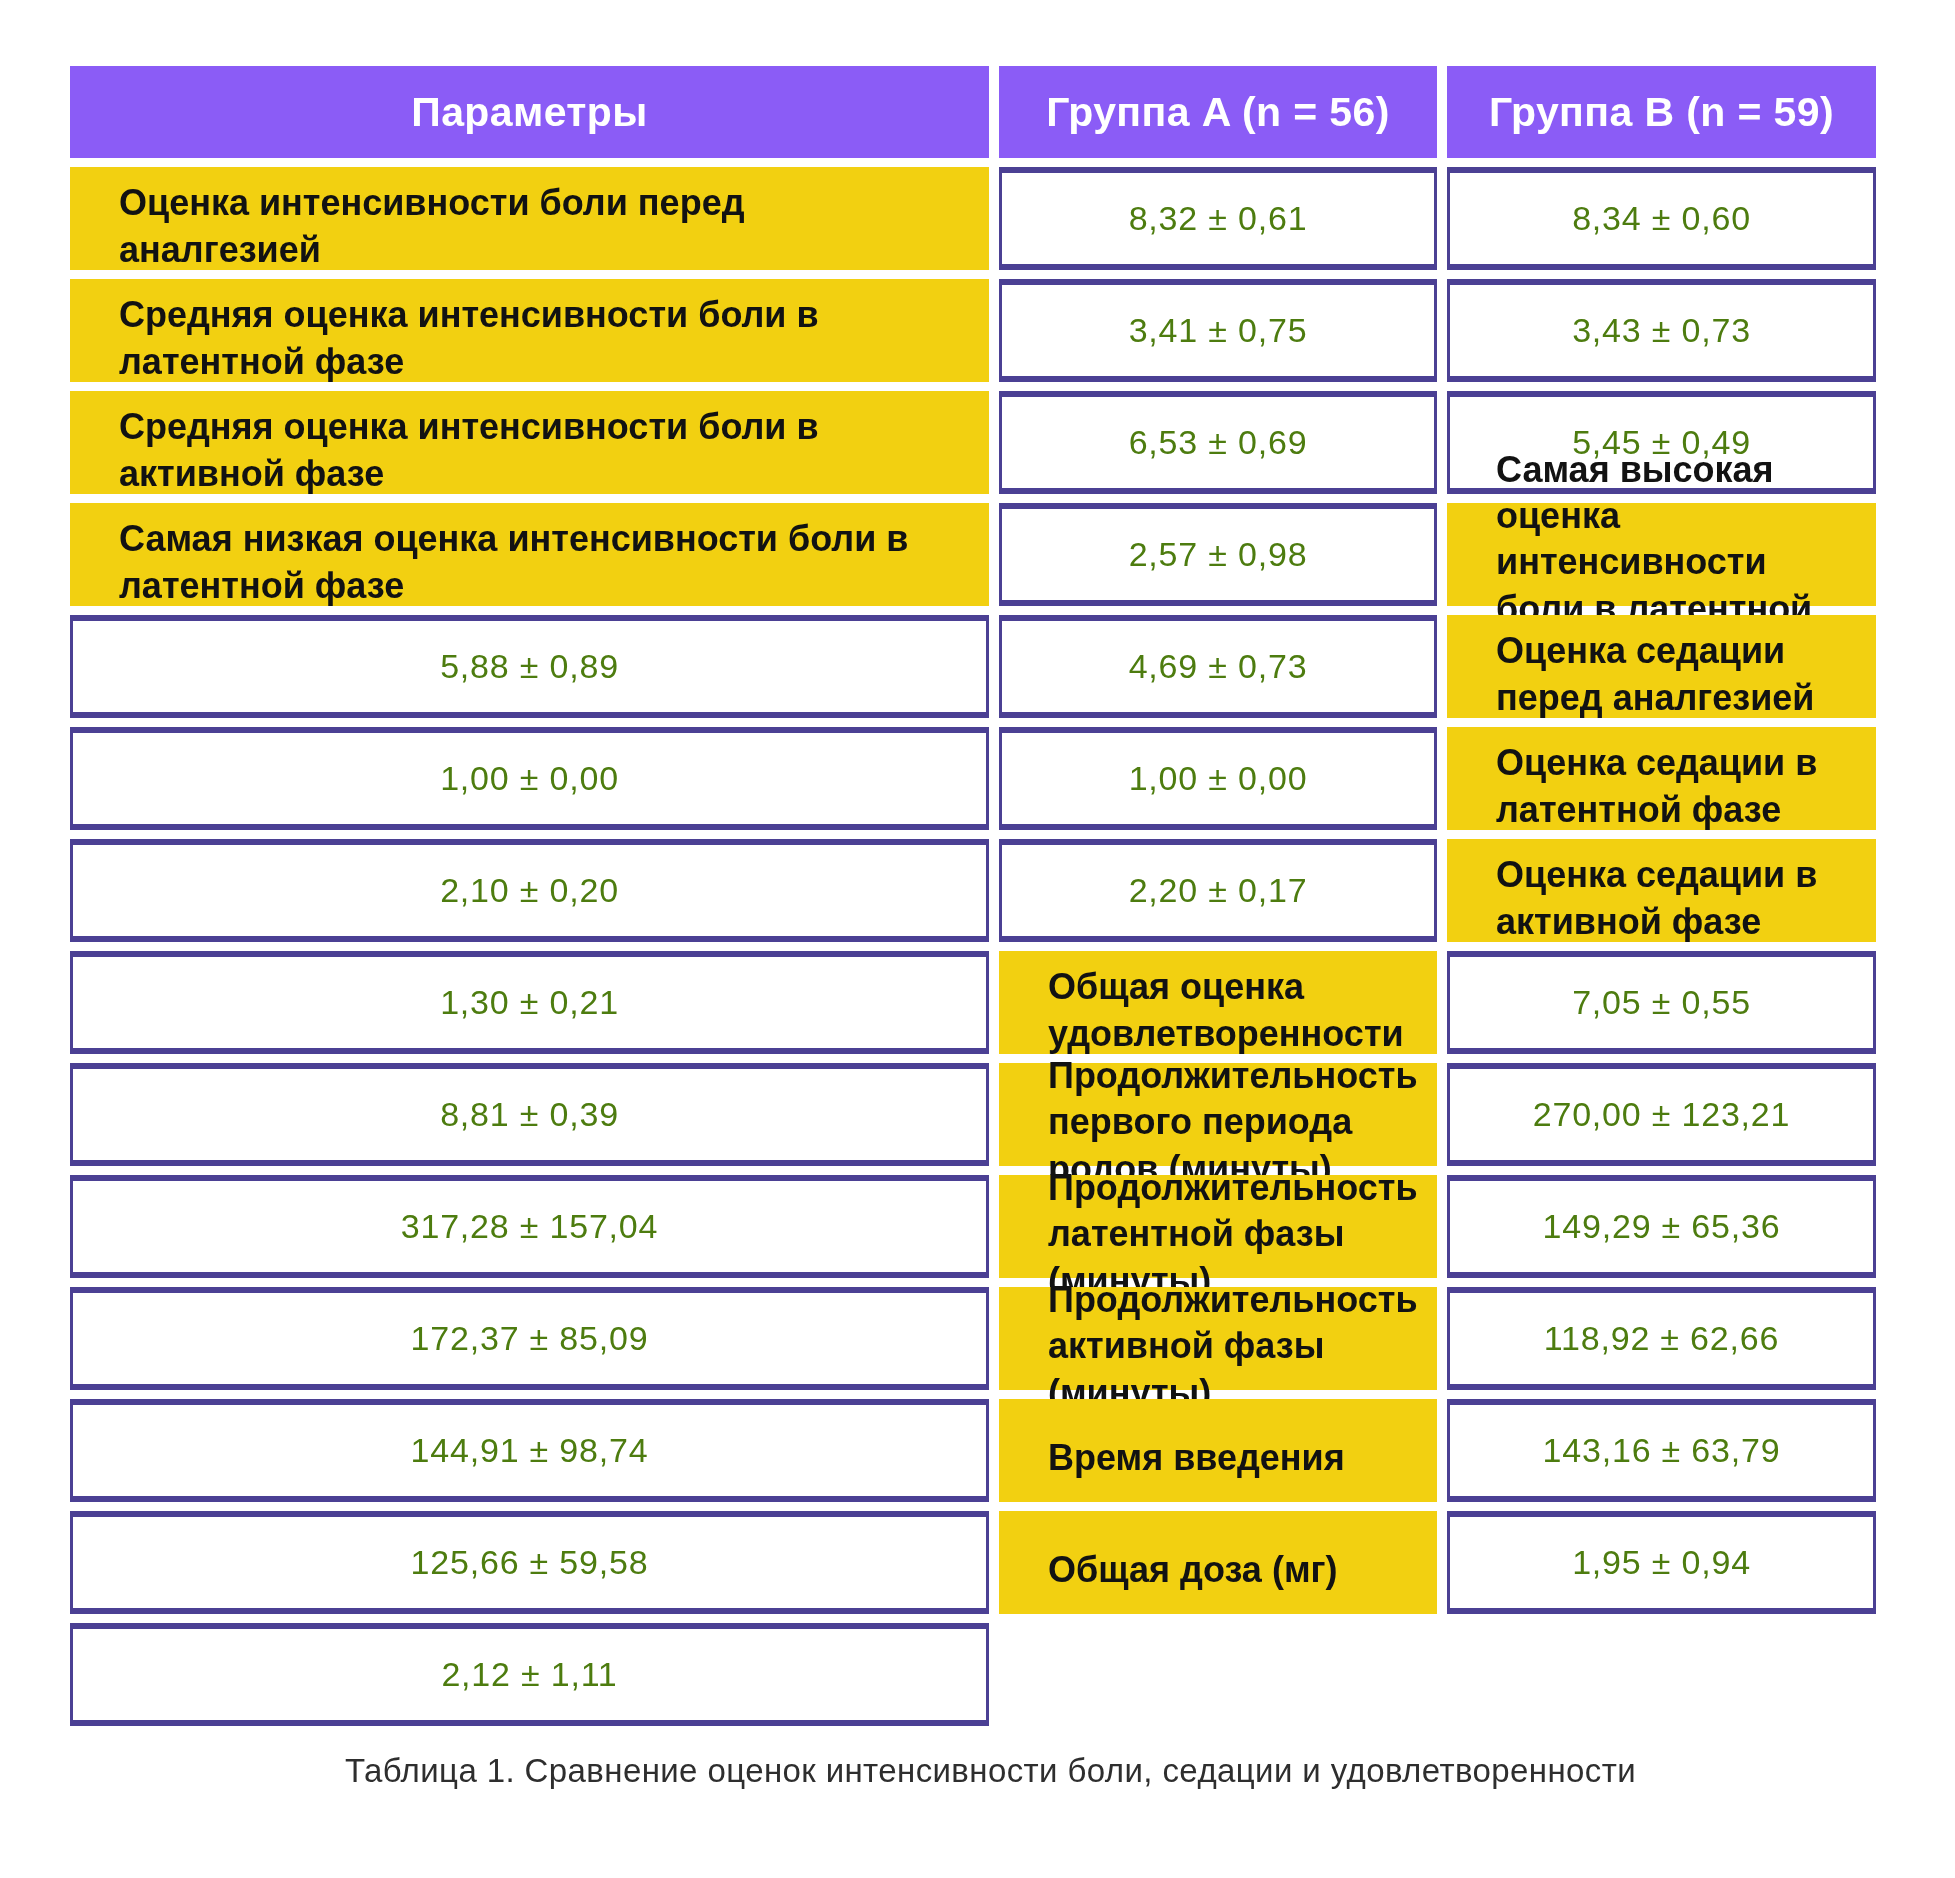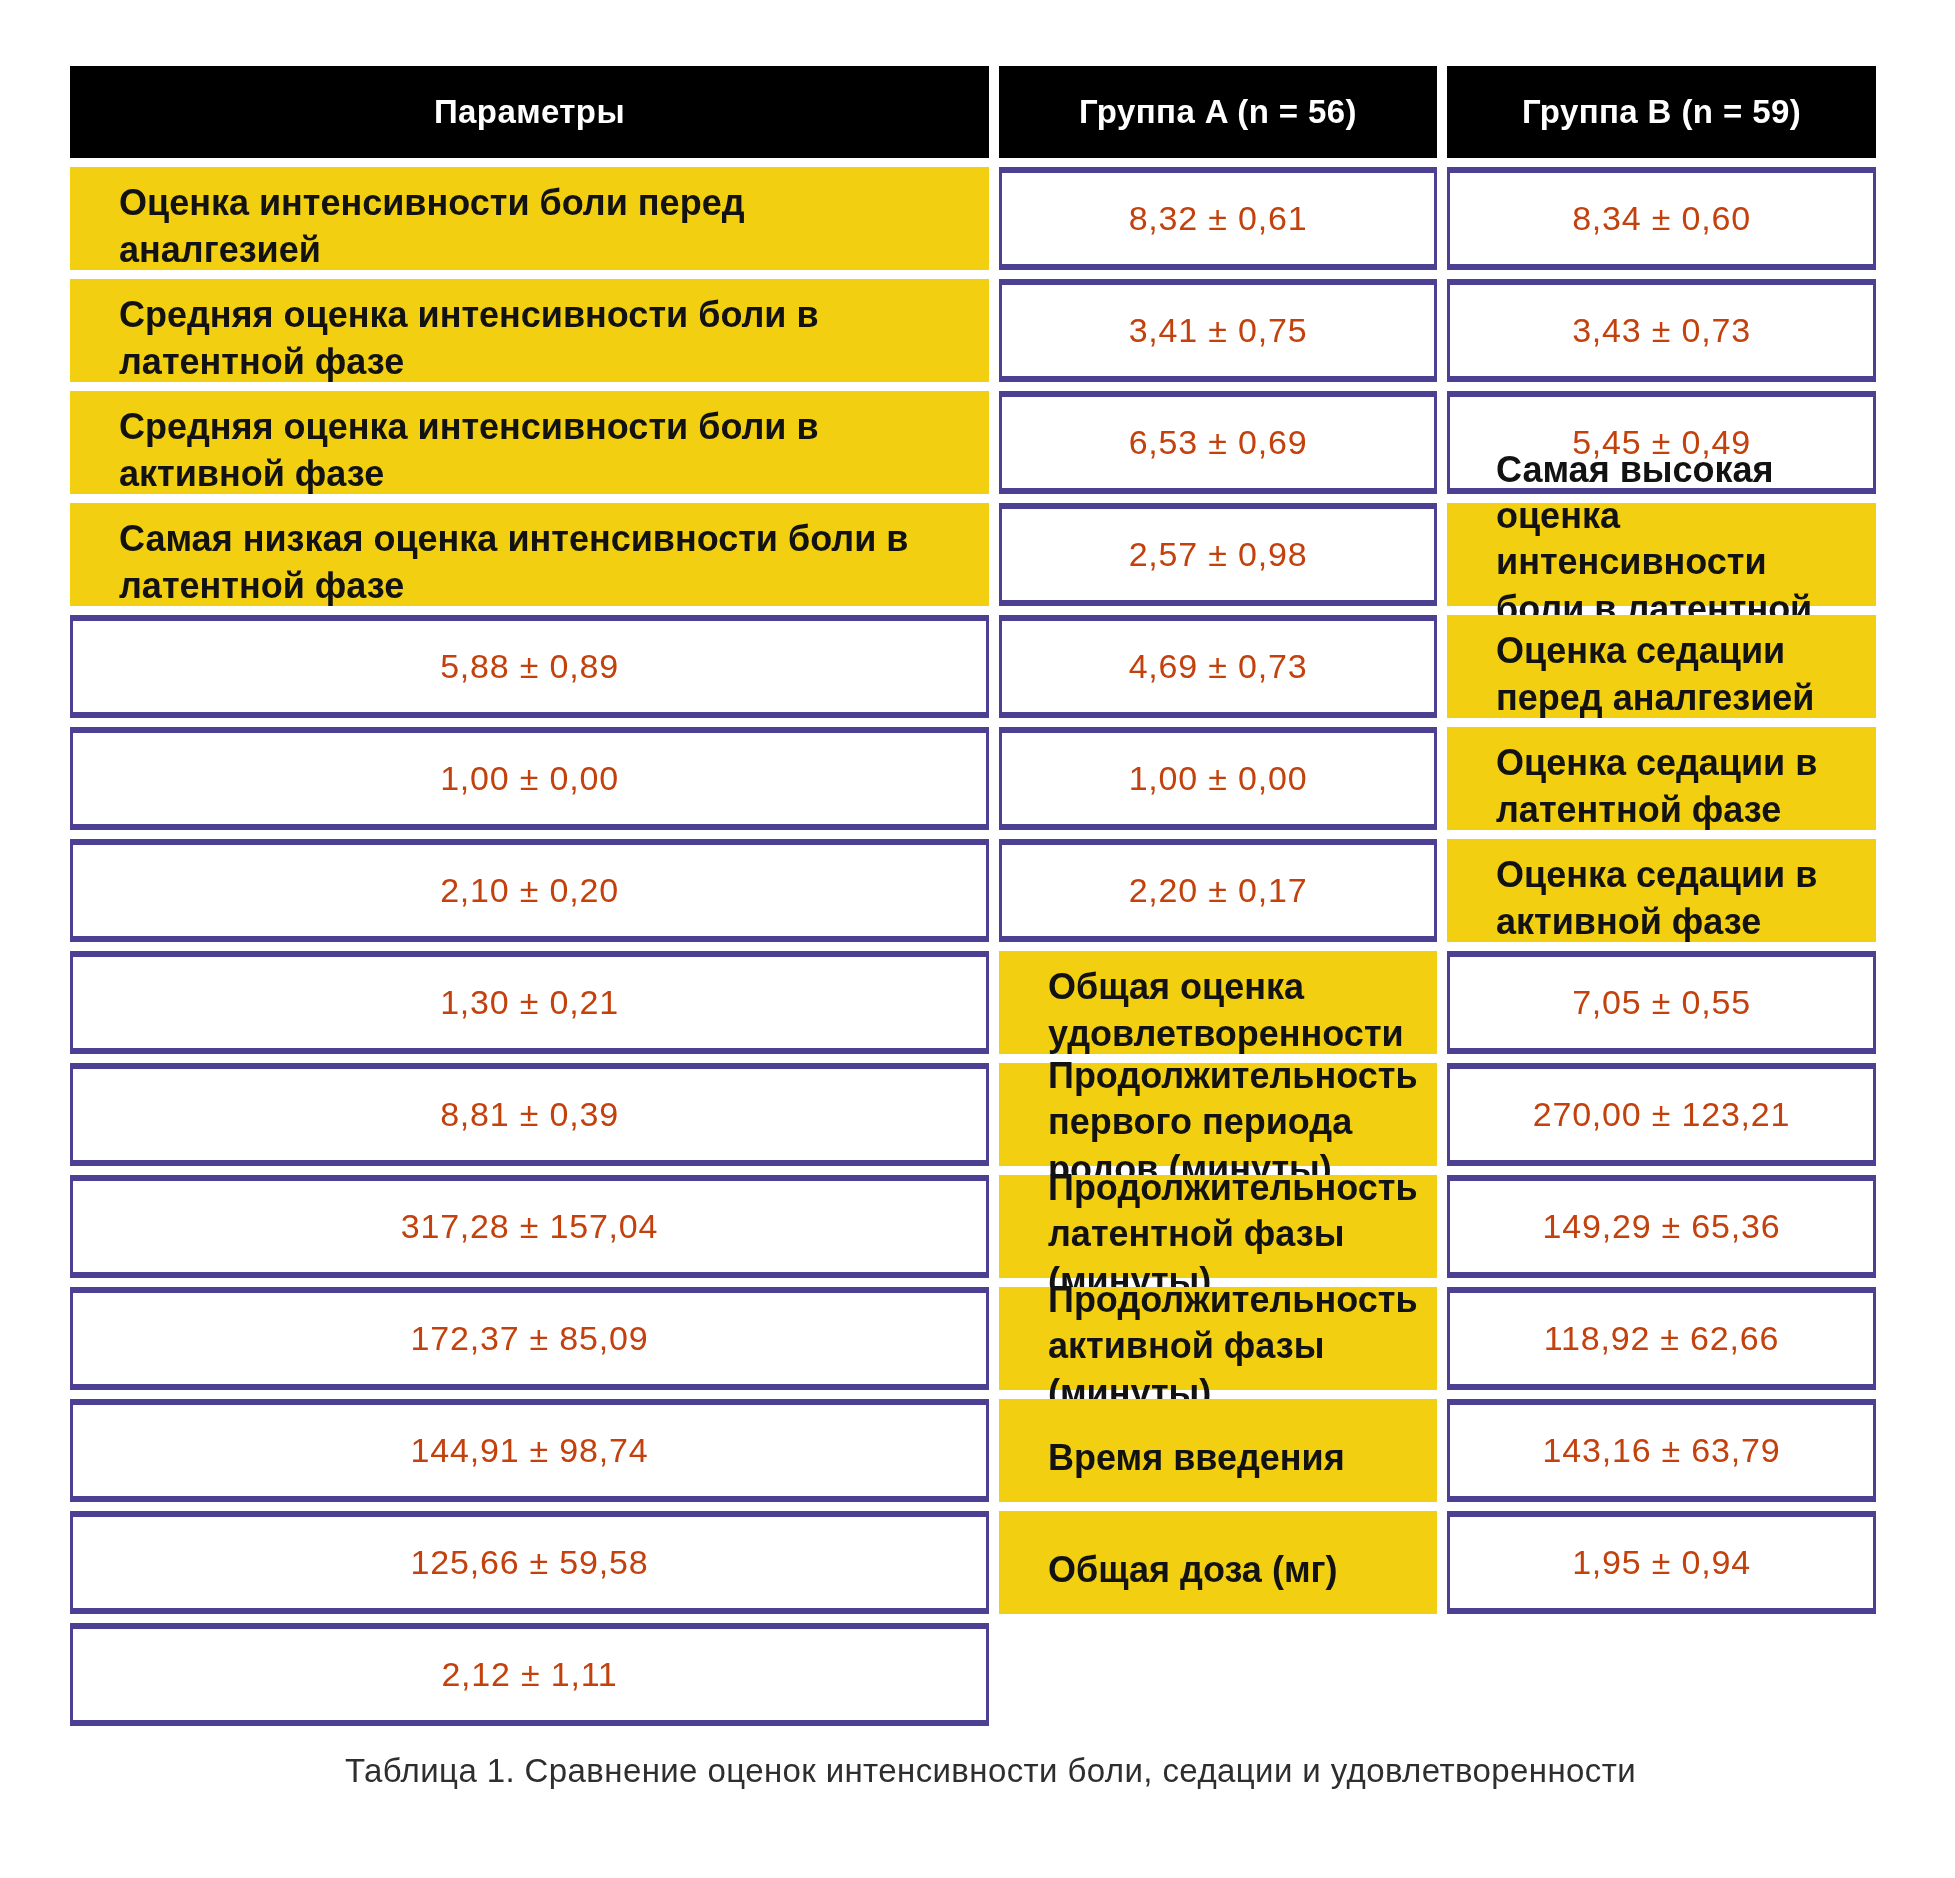--- a/index.html
+++ b/index.html
@@ -19,23 +19,23 @@
     left: 70px;
     top: 66px;
     display: grid;
     grid-template-columns: 919px 438px 429px;
     grid-template-rows: 92px;
     grid-auto-rows: 103px;
     column-gap: 10px;
     row-gap: 9px;
   }
   .header-cell {
-    background: #000000;
+    background: #8b5cf6;
     color: #ffffff;
-    font-size: 33px;
+    font-size: 41px;
     font-weight: 700;
     display: flex;
     align-items: center;
     justify-content: center;
     letter-spacing: 0.4px;
   }
   .label-cell {
     background: #F2D011;
     color: #121212;
     font-size: 36px;
@@ -45,21 +45,21 @@
     align-items: center;
     padding: 16px 53px 0 49px;
     box-sizing: border-box;
   }
   .value-cell {
     background: #ffffff;
     border: 3.8px solid #4B4094;
     border-top-width: 6px;
     border-bottom-width: 6px;
     box-sizing: border-box;
-    color: #c2410c;
+    color: #4d7c0f;
     font-size: 34px;
     font-weight: 400;
     display: flex;
     align-items: center;
     justify-content: center;
     letter-spacing: 0.8px;
   }
   .caption {
     position: absolute;
     left: 0;

